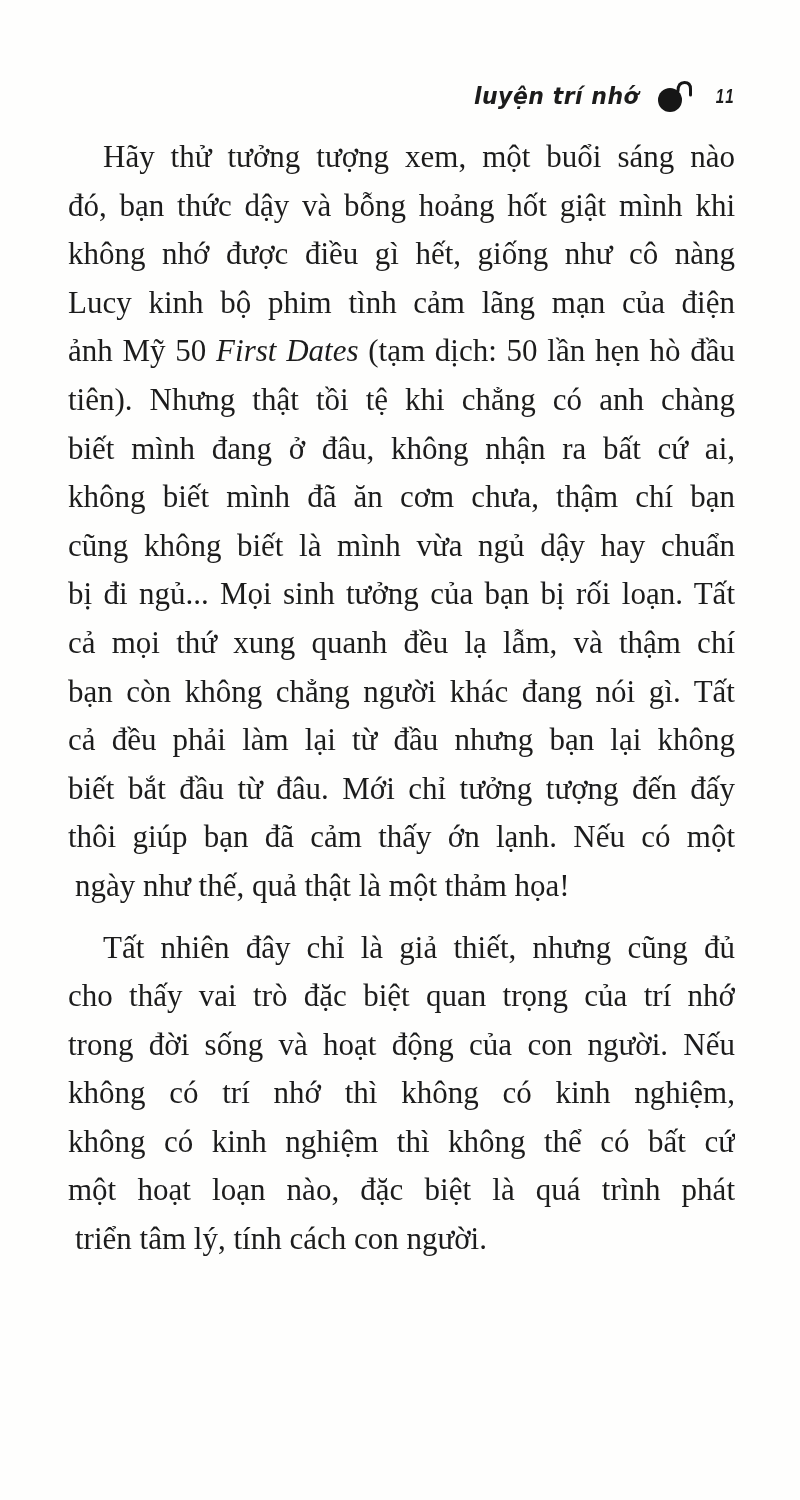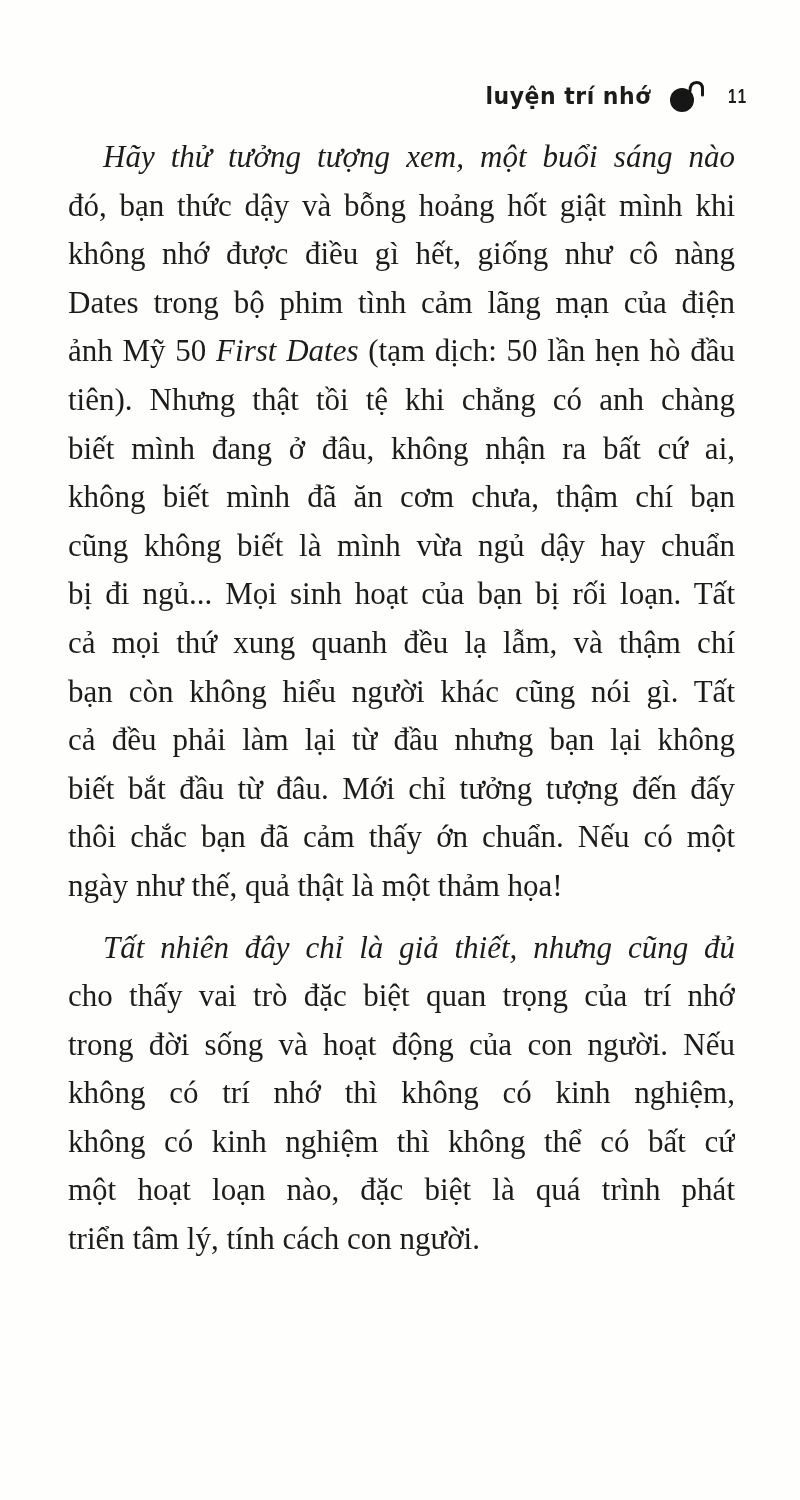--- a/index.html
+++ b/index.html
@@ -15,24 +15,25 @@
     overflow:hidden;
   }
   .page{
     position:relative;
     width:800px;height:1500px;
     background:var(--bg);
   }
   
   .running-head{
     position:absolute;
-    top:78px;right:52px;
+    top:78px;right:64px;
     height:36px;
     display:flex;
     align-items:center;
+    font-style:italic;
   }
   .rh-title{
     font-family:"DejaVu Sans","Liberation Sans",sans-serif;
     font-weight:700;
     font-size:22px;
     letter-spacing:0.5px;
     color:var(--ink);
     transform:scaleY(1.05);
   }
   .rh-icon{
@@ -59,22 +60,22 @@
   .line{
     font-size:31px;
     line-height:48.6px;
     height:48.6px;
     text-align:justify;
     text-align-last:justify;
     white-space:normal;
     overflow:hidden;
     color:var(--ink);
   }
-  .line.first{text-indent:35px;font-style:italic;}
-  .line.flush-left{text-align:center;text-align-last:left;}
+  .line.first{text-indent:35px;}
+  .line.flush-left{text-align:center;text-align-last:left;margin-left:7px;}
   .line em{font-style:italic;}
 </style>
 </head>
 <body>
 
 <div class="page">
 
   <header class="running-head">
     <span class="rh-title">luyện trí nhớ</span>
     <span class="rh-icon">
@@ -85,32 +86,32 @@
     </span>
     <span class="rh-num">11</span>
   </header>
 
   <main class="page-body">
 
   <div class="para">
         <div class="line first">Hãy thử tưởng tượng xem, một buổi sáng nào</div>
         <div class="line">đó, bạn thức dậy và bỗng hoảng hốt giật mình khi</div>
         <div class="line">không nhớ được điều gì hết, giống như cô nàng</div>
-        <div class="line">Dates trong bộ phim tình cảm lãng mạn của điện</div>
+        <div class="line">Lucy kinh bộ phim tình cảm lãng mạn của điện</div>
         <div class="line"><span>ảnh Mỹ 50 </span><em>First Dates</em><span> (tạm dịch: 50 lần hẹn hò đầu</span></div>
         <div class="line">tiên). Nhưng thật tồi tệ khi chẳng có anh chàng</div>
         <div class="line">biết mình đang ở đâu, không nhận ra bất cứ ai,</div>
         <div class="line">không biết mình đã ăn cơm chưa, thậm chí bạn</div>
         <div class="line">cũng không biết là mình vừa ngủ dậy hay chuẩn</div>
-        <div class="line">bị đi ngủ... Mọi sinh hoạt của bạn bị rối loạn. Tất</div>
+        <div class="line">bị đi ngủ... Mọi sinh tưởng của bạn bị rối loạn. Tất</div>
         <div class="line">cả mọi thứ xung quanh đều lạ lẫm, và thậm chí</div>
-        <div class="line">bạn còn không hiểu người khác cũng nói gì. Tất</div>
+        <div class="line">bạn còn không chẳng người khác đang nói gì. Tất</div>
         <div class="line">cả đều phải làm lại từ đầu nhưng bạn lại không</div>
         <div class="line">biết bắt đầu từ đâu. Mới chỉ tưởng tượng đến đấy</div>
-        <div class="line">thôi chắc bạn đã cảm thấy ớn chuẩn. Nếu có một</div>
+        <div class="line">thôi giúp bạn đã cảm thấy ớn lạnh. Nếu có một</div>
         <div class="line flush-left">ngày như thế, quả thật là một thảm họa!</div>
       </div>
       <div class="para">
         <div class="line first">Tất nhiên đây chỉ là giả thiết, nhưng cũng đủ</div>
         <div class="line">cho thấy vai trò đặc biệt quan trọng của trí nhớ</div>
         <div class="line">trong đời sống và hoạt động của con người. Nếu</div>
         <div class="line">không có trí nhớ thì không có kinh nghiệm,</div>
         <div class="line">không có kinh nghiệm thì không thể có bất cứ</div>
         <div class="line">một hoạt loạn nào, đặc biệt là quá trình phát</div>
         <div class="line flush-left">triển tâm lý, tính cách con người.</div>

